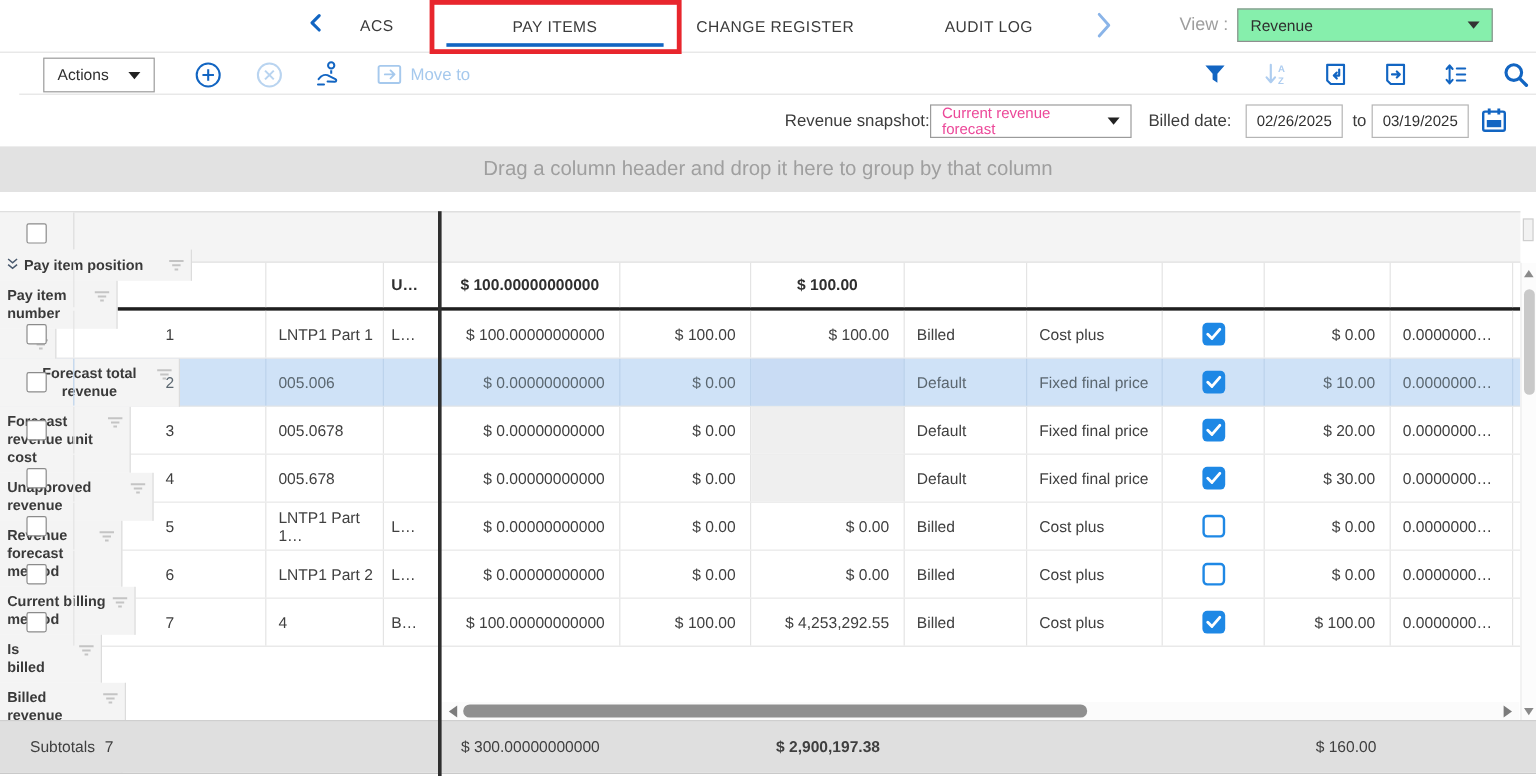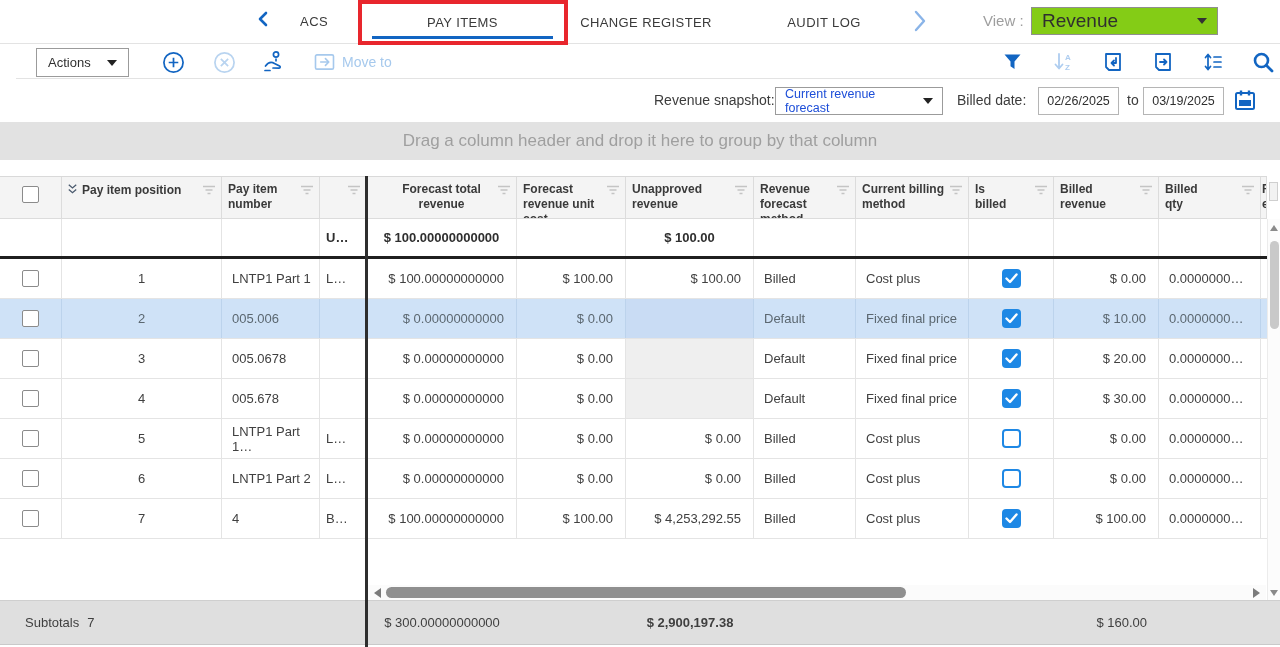--- a/index.html
+++ b/index.html
@@ -13,58 +13,58 @@
   .back-group { position:absolute; left:256px; top:11px; display:flex; align-items:center; gap:8px; cursor:pointer; }
   .back-label { font-size:13px; color:#3a3a3a; letter-spacing:.5px;margin-left:22px; }
   .tab { position:absolute; top:0; height:44px; display:flex; align-items:center; justify-content:center;
     font-size:13px; color:#3a3a3a; letter-spacing:.4px; cursor:pointer; }
   .tab.pay { left:372px; width:181px; }
   .tab.change { left:576px; width:140px; }
   .tab.audit { left:770px; width:108px; }
   .tab-underline { position:absolute; left:372px; top:36px; width:181px; height:3px; background:#1265c2; }
   .next-chev { position:absolute; left:912px; top:10px; }
   .view-label { position:absolute; left:983px; top:12px; font-size:15px; color:#9e9e9e; }
-  .view-select { position:absolute; left:1031px; top:7px; width:187px; height:28px; border:1px solid #8f8f8f;
-    background:#84cc16; display:flex; align-items:center; padding:0 10px; font-size:19px; color:#2f2f2f; cursor:pointer; }
+  .view-select { position:absolute; left:1031px; top:7px; width:213px; height:28px; border:1px solid #8f8f8f;
+    background:#86efac; display:flex; align-items:center; padding:0 10px; font-size:13px; color:#2f2f2f; cursor:pointer; }
   .caret-dn { width:0; height:0; border-left:5px solid transparent; border-right:5px solid transparent;
     border-top:6px solid #333; margin-left:auto; }
   .annotation-box { position:absolute; left:358px; top:0; width:210px; height:45px;
     border:4px solid #e8262d; z-index:60; pointer-events:none; }
 
   
   .toolbar { position:absolute; left:0; top:45px; width:1280px; height:34px; background:#fff;
     border-bottom:1px solid #e3e3e3;margin-left:16px; }
   .actions-btn { position:absolute; left:20px; top:3px; width:93px; height:29px; border:1px solid #9b9b9b;
     display:flex; align-items:center; padding:0 11px; font-size:13px; color:#2f2f2f; cursor:pointer; background:#fff; }
   .tb-ic { position:absolute; top:4px; width:26px; height:26px; display:flex; align-items:center; justify-content:center; cursor:pointer; }
   .moveto { position:absolute; left:298px; top:4px; display:flex; align-items:center; gap:7px;
     color:#a6c9ed; font-size:14px; height:26px; }
 
   
   .filterbar { position:absolute; left:0; top:80px; width:1280px; height:42px; background:#fff; }
   .fb-label { position:absolute; top:12px; font-size:14px; color:#3c3c3c; }
   .snap-select { position:absolute; left:775px; top:7px; width:168px; height:28px; border:1px solid #9b9b9b;
-    display:flex; align-items:center; padding:0 9px; font-size:12.5px; color:#1d4ed8; background:#fff; cursor:pointer; }
+    display:flex; align-items:center; padding:0 9px; font-size:12.5px; color:#ec4899; background:#fff; cursor:pointer; }
   .date-input { position:absolute; top:7px; width:81px; height:28px; border:1px solid #b5b5b5;
     display:flex; align-items:center; justify-content:center; font-size:12.5px; color:#2f2f2f; background:#fff; }
   .cal-ic { position:absolute; left:1233px; top:8px; cursor:pointer; }
 
   
   .groupbar { position:absolute; left:0; top:122px; width:1280px; height:38px; background:#e2e2e2;
     display:flex; align-items:center; justify-content:center; font-size:17px; color:#9f9f9f; }
 
   
   .tablewrap { position:absolute; left:0; top:176px; width:1280px; height:471px; }
   .trow { display:flex; width:1267px; }
   .td, .th { flex:none; border-right:1px solid #e4e4e4; position:relative; overflow:hidden; }
   .w-select{width:62px}.w-position{width:160px}.w-number{width:98px}.w-mini{width:47px}
   .w-forecast_total{width:150px}.w-unit_cost{width:109px}.w-unapproved{width:128px}
   .w-rev_method{width:102px}.w-billing_method{width:113px}.w-is_billed{width:85px}
   .w-billed_revenue{width:105px}.w-billed_qty{width:102px}.w-partial{width:6px;border-right:none}
-  .thead { height:43px; background:#f4f4f4; border-top:1px solid #d9d9d9; border-bottom:1px solid #dcdcdc; }
+  .thead { height:43px; background:#f4f4f4; border-top:1px solid #d9d9d9; border-bottom:1px solid #dcdcdc;flex-direction:column; }
   .th { background:#f4f4f4; border-right:1px solid #dcdcdc; padding:5px 6px; font-size:12px; font-weight:bold;
     color:#3a3a3a; line-height:1.25; cursor:pointer; }
   .th .lbl { display:inline-block; }
   .th .funnel { position:absolute; top:8px; right:5px; cursor:pointer; }
   .th.k-number .lbl{max-width:58px} .th.k-is_billed .lbl{max-width:34px}
   .th.k-billed_revenue .lbl{max-width:60px} .th.k-billed_qty .lbl{max-width:42px}
   .th.k-forecast_total{text-align:center} .th.k-forecast_total .lbl{max-width:96px}
   .th.k-position { padding-left:4px; }
   .totalsrow { height:40px; background:#fff; border-bottom:3px solid #1f1f1f; }
   .totalsrow .td { display:flex; align-items:center; font-weight:bold; font-size:13px; color:#2f2f2f; }

